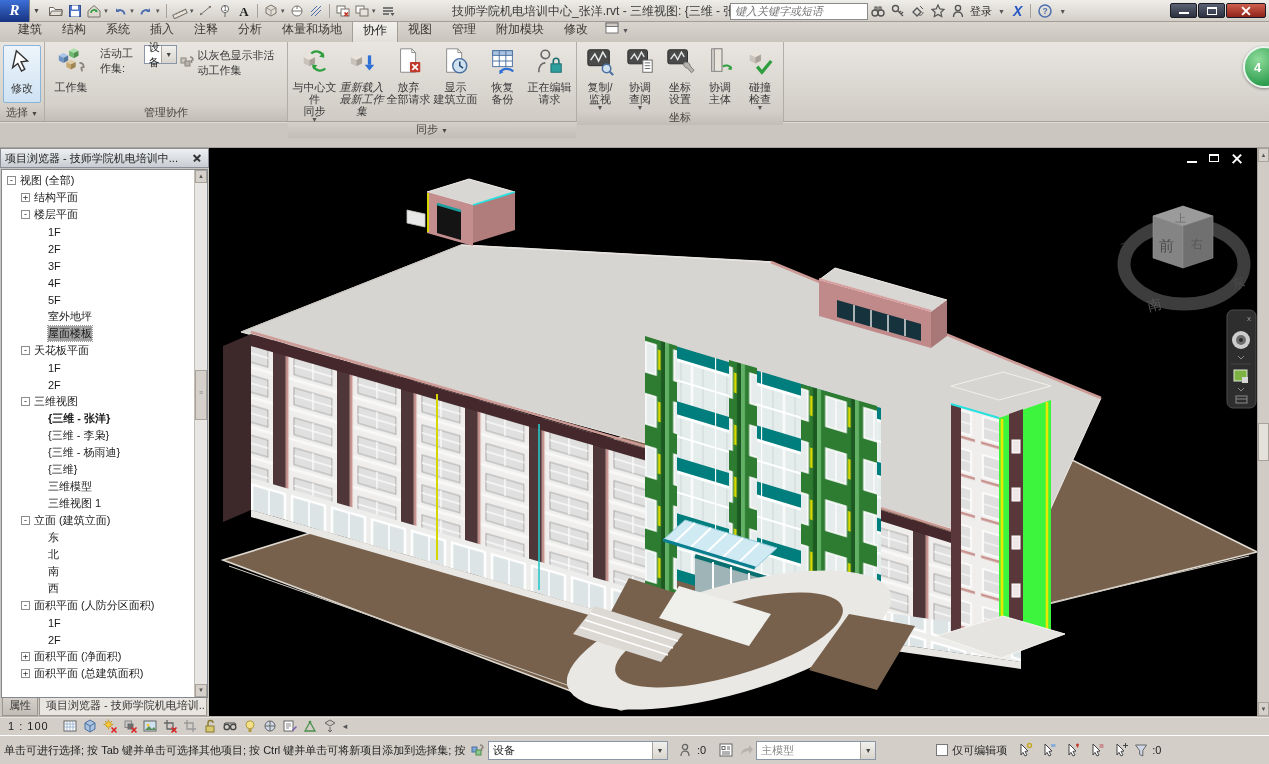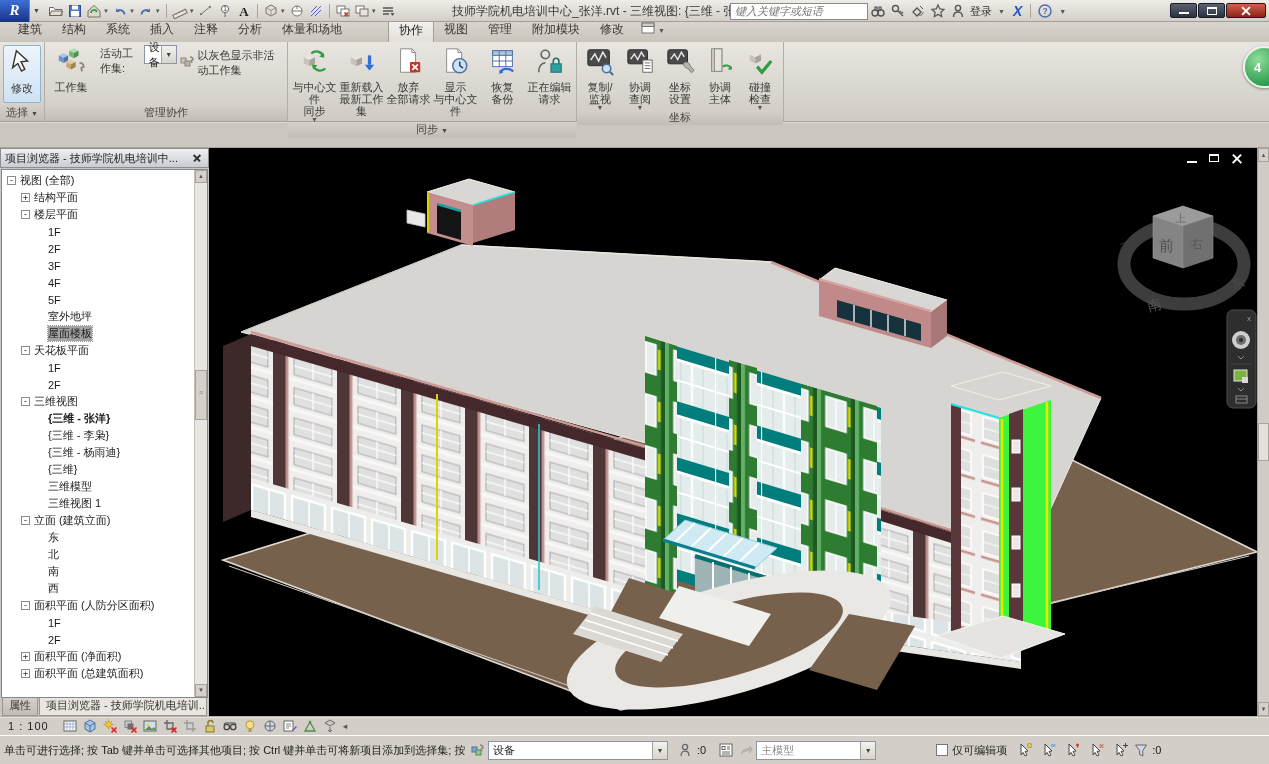--- a/index.html
+++ b/index.html
@@ -29,21 +29,21 @@
   .winbtn.close { background:linear-gradient(#d0604e,#8f2318); width:40px; }
   .g-min { position:absolute; left:8px; bottom:3px; width:10px; height:2px; background:#fff; }
   .g-max { position:absolute; left:8px; top:3px; width:10px; height:8px; border:1px solid #fff; border-top:2px solid #fff; }
   .g-x1,.g-x2 { position:absolute; left:50%; top:50%; width:11px; height:2px; background:#fff; }
   .g-x1 { transform:translate(-50%,-50%) rotate(45deg); }
   .g-x2 { transform:translate(-50%,-50%) rotate(-45deg); }
 
   
   .tabrow { height:20px; background:linear-gradient(#d9d5ce,#c9c4bc); display:flex; align-items:flex-end; padding-left:8px; }
   .rtab { font-size:12px; color:#3c3933; padding:2px 10px 3px; cursor:default; }
-  .rtab.active { background:linear-gradient(#f4f2ef,#e3e0da); border:1px solid #a39e96; border-bottom:none; border-radius:2px 2px 0 0; color:#222;margin-left:36px; }
+  .rtab.active { background:linear-gradient(#f4f2ef,#e3e0da); border:1px solid #a39e96; border-bottom:none; border-radius:2px 2px 0 0; color:#222; }
   .tab-extra { display:flex; align-items:center; margin-left:6px; padding-bottom:2px; }
   .tab-extra .arr { font-size:7px; color:#555; margin-left:2px; }
 
   
   .ribbon { height:80px; background:linear-gradient(#e9e6e1,#cfcbc4); display:flex; border-bottom:1px solid #a8a39b; position:relative; }
   .panel { display:flex; flex-direction:column; border-right:1px solid #b2ada5; }
   .panel-content { flex:1; display:flex; align-items:flex-start; padding:3px 3px 0; }
   .panel-label { height:16px; font-size:11px; color:#4a463f; text-align:center; background:linear-gradient(#d5d1ca,#c2bdb5); line-height:15px; white-space:nowrap; padding:0 6px; }
   .panel-label .arr { font-size:7px; }
   .bigbtn { width:46px; display:flex; flex-direction:column; align-items:center; border-radius:2px; padding-top:1px; }
@@ -372,21 +372,21 @@
                 <polygon points="10,15 16,12 16,18.6 10,21.6" fill="#a8a299"></polygon>
                 <path d="M12 8a8 8 0 0 1 13 3" fill="none" stroke="#2f9e3f" stroke-width="2.4"></path>
                 <path d="M25 7l1 5.5-5.5-1z" fill="#2f9e3f"></path>
                 <path d="M27 24a8 8 0 0 1-13-3" fill="none" stroke="#2f9e3f" stroke-width="2.4"></path>
                 <path d="M14 25l-1-5.5 5.5 1z" fill="#2f9e3f"></path>
               </svg></span>
             <span class="lbl">与中心文件
 同步</span>
             <span class="arr">▼</span>
           </div>
-          <div class="bigbtn" style="width: 47px;">
+          <div class="bigbtn" style="width: 47px; font-style: italic;">
             <span><svg width="30" height="30" viewBox="0 0 32 32">
                 <polygon points="4,12 10,9 16,12 10,15" fill="#e8e4dc"></polygon>
                 <polygon points="4,12 10,15 10,21.6 4,18.6" fill="#c9c4bb"></polygon>
                 <polygon points="10,15 16,12 16,18.6 10,21.6" fill="#a8a299"></polygon>
                 <path d="M24 10v10" stroke="#2f6fd8" stroke-width="3.5"></path>
                 <path d="M24 26l-5-6h10z" fill="#2f6fd8"></path>
               </svg></span>
             <span class="lbl">重新载入
 最新工作集</span>
           </div>
@@ -401,21 +401,21 @@
 全部请求</span>
           </div>
           <div class="bigbtn" style="width: 47px;">
             <span><svg width="30" height="30" viewBox="0 0 32 32">
                 <path d="M6 3h12l4 4v21H6z" fill="#fff" stroke="#888"></path>
                 <path d="M18 3v4h4" fill="none" stroke="#888"></path>
                 <circle cx="20" cy="21" r="7.5" fill="#cfe0ef" stroke="#4a6fa0" stroke-width="1.5"></circle>
                 <path d="M20 16.5v4.5l3.5 2.5" stroke="#23456f" fill="none" stroke-width="1.6"></path>
               </svg></span>
             <span class="lbl">显示
-与中心文件</span>
+建筑立面</span>
           </div>
           <div class="bigbtn" style="width: 47px;">
             <span><svg width="30" height="30" viewBox="0 0 32 32">
                 <rect x="5" y="5" width="21" height="17" fill="#fff" stroke="#4a6fa0"></rect>
                 <rect x="5" y="5" width="21" height="5" fill="#aac4e0" stroke="#4a6fa0"></rect>
                 <path d="M12 5v17M19 5v17M5 16h21" stroke="#4a6fa0"></path>
                 <path d="M27 27c-7-5-12-2-14 1" fill="none" stroke="#2f6fd8" stroke-width="2.4"></path>
                 <path d="M12 30l.5-5 4 3z" fill="#2f6fd8"></path>
               </svg></span>
             <span class="lbl">恢复

